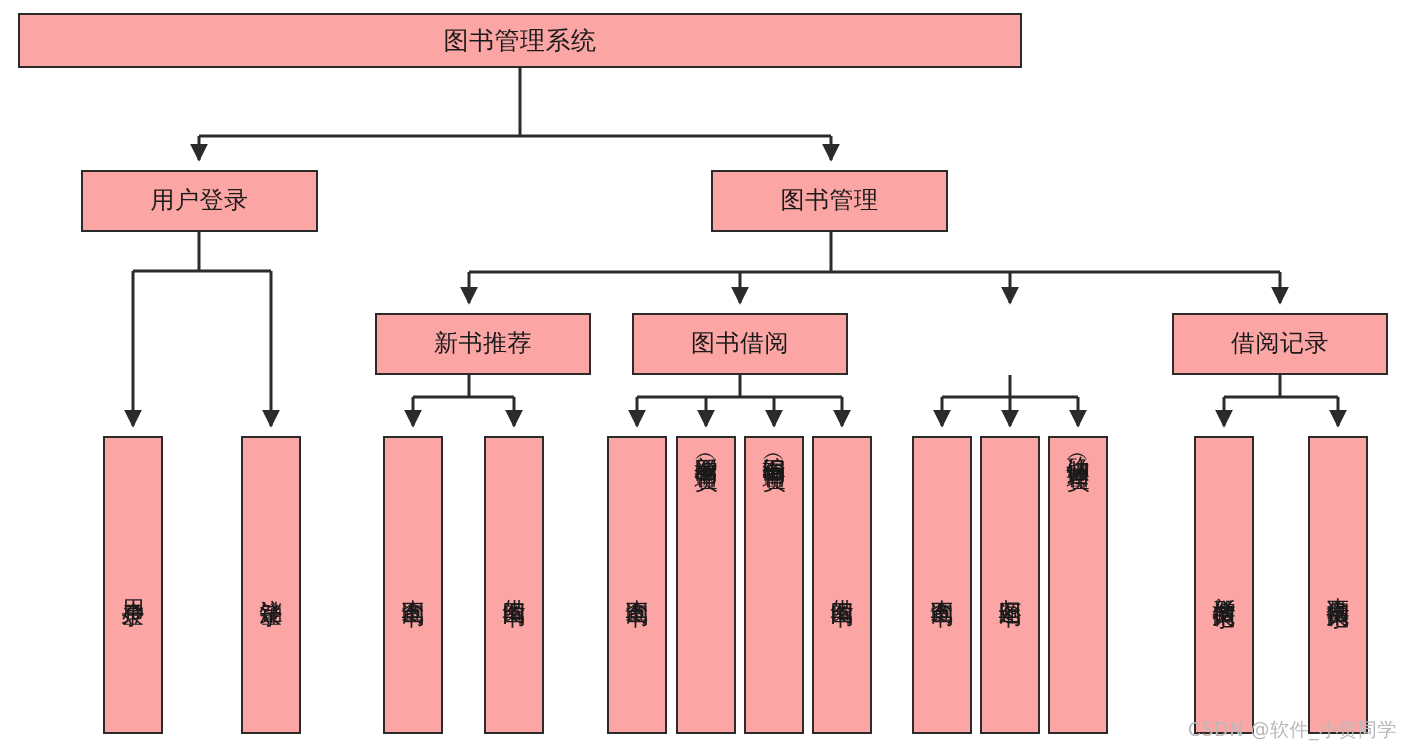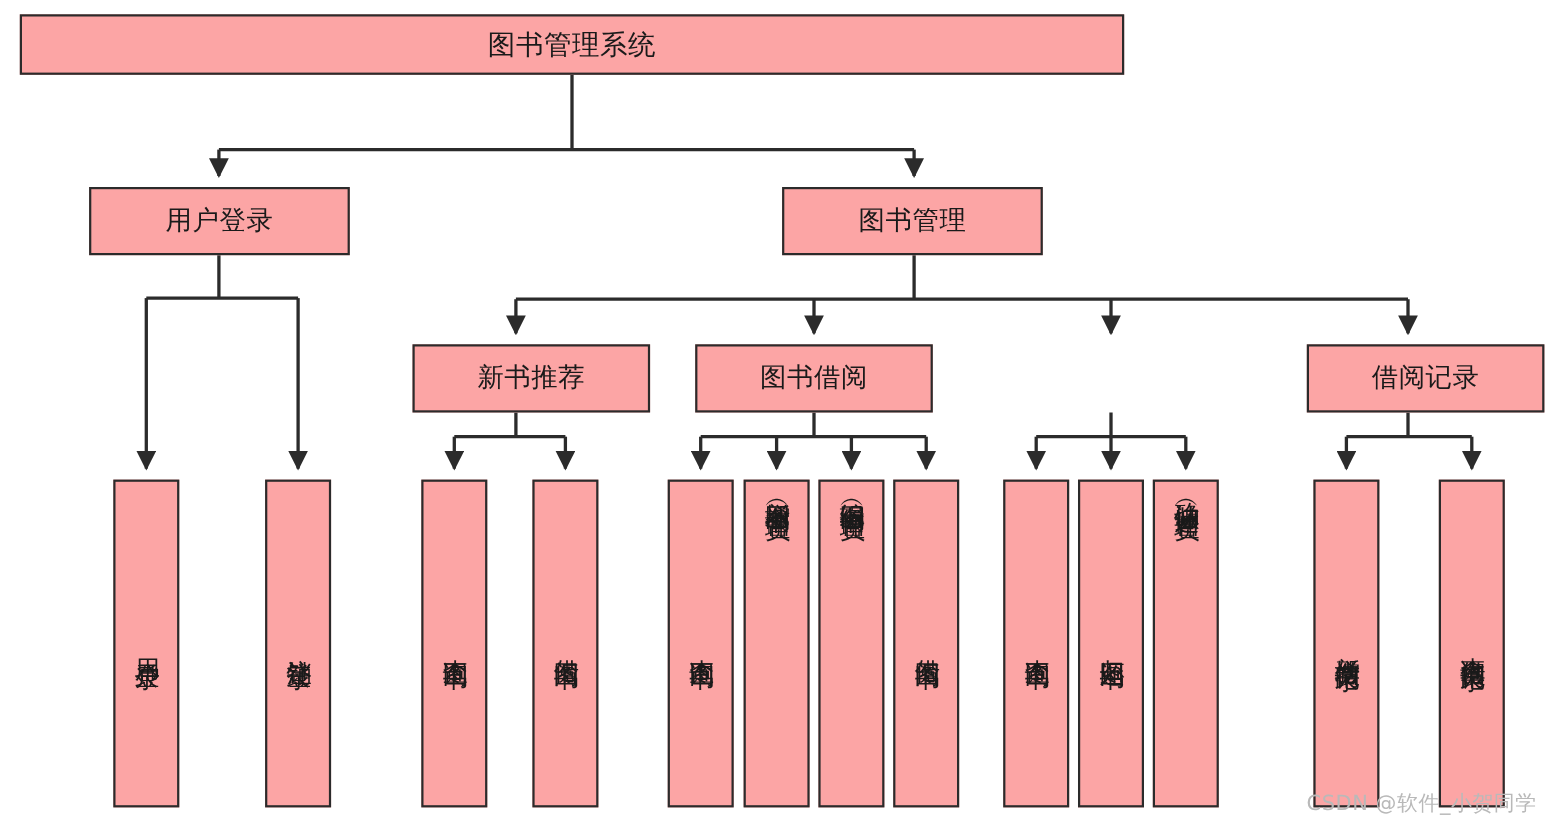--- a/index.html
+++ b/index.html
@@ -145,21 +145,21 @@
   <div class="node horiz" style="left:711px; top:170px; width:237px; height:62px;">
     <span class="node-label">图书管理</span>
   </div>
 
   <div class="node horiz" style="left:362px; top:313px; width:216px; height:62px;margin-left:13px;">
     <span class="node-label">新书推荐</span>
   </div>
   <div class="node horiz" style="left:632px; top:313px; width:216px; height:62px;">
     <span class="node-label">图书借阅</span>
   </div>
-  <div class="node horiz" style="left:1172px; top:313px; width:216px; height:62px;margin-left:16px;">
+  <div class="node horiz" style="left:1172px; top:313px; width:216px; height:62px;">
     <span class="node-label">借阅记录</span>
   </div>
 
   <div class="node vert center" style="left:103px; top:436px; width:60px; height:298px;">
     <span class="node-label">用户登录</span>
   </div>
   <div class="node vert center" style="left:241px; top:436px; width:60px; height:298px;">
     <span class="node-label">注销登录</span>
   </div>
 

